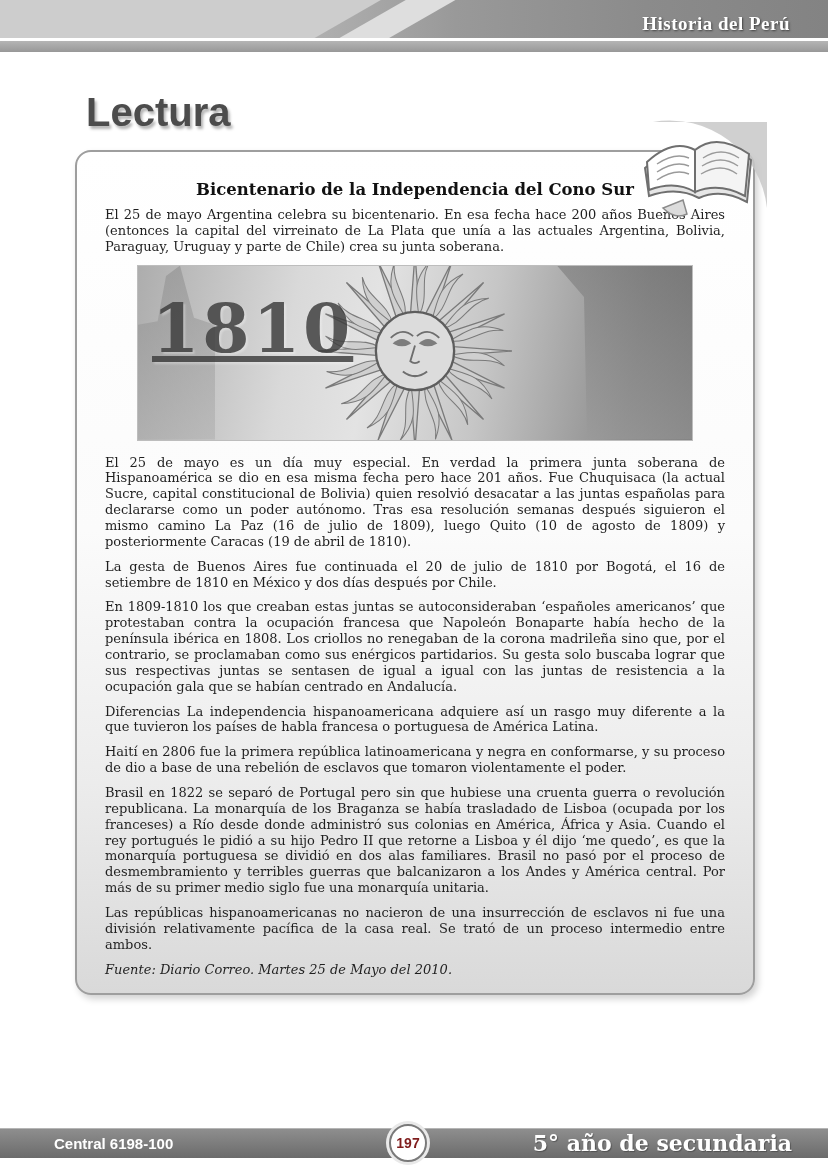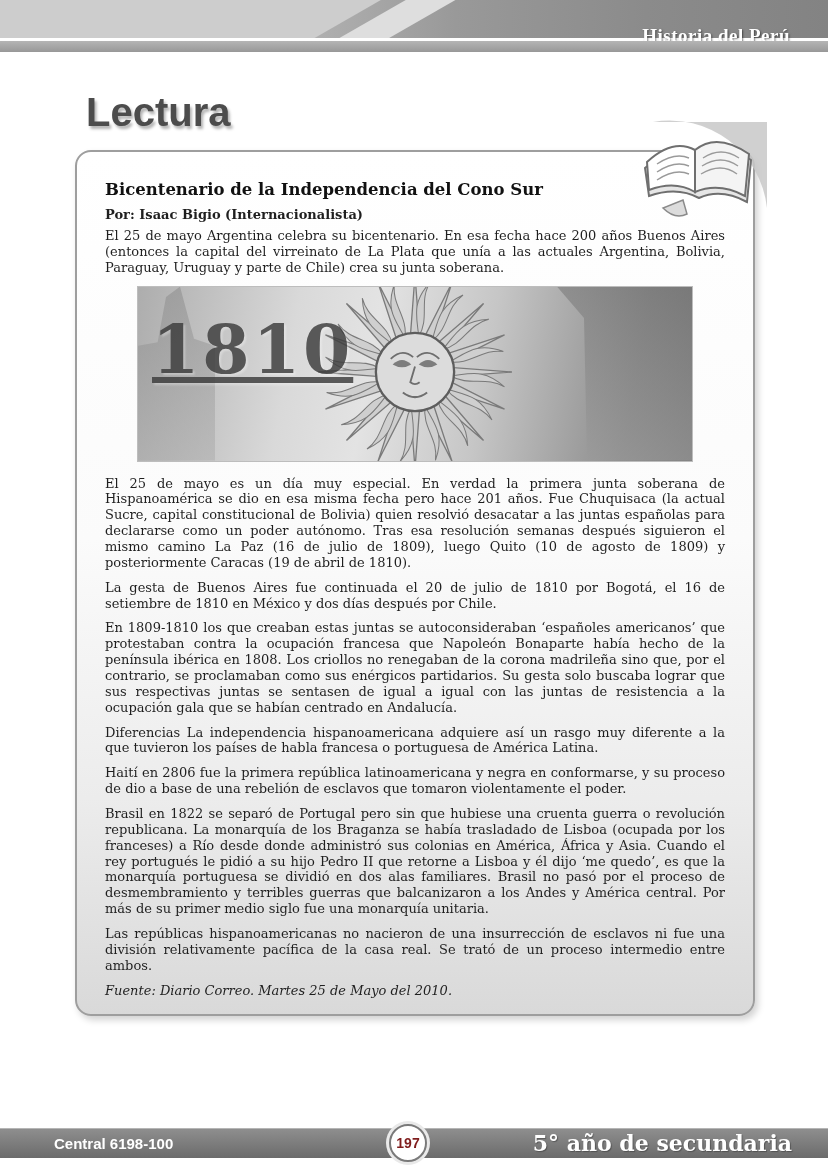--- a/index.html
+++ b/index.html
@@ -10,40 +10,40 @@
     font-family:"DejaVu Serif", serif; color:#1f1f1f;
   }
 
   
   .top-banner { position:absolute; top:0; left:0; width:828px; height:38px;
     background:linear-gradient(to right,#b7b7b7 0%,#b0b0b0 38%,#999999 55%,#8b8b8b 78%,#838383 100%); }
   .hdr-light { position:absolute; top:0; left:0; height:100%; width:100%;
     background:#cdcdcd; clip-path:polygon(0 0,46% 0,38% 100%,0 100%); }
   .hdr-streak { position:absolute; top:0; left:0; height:100%; width:100%;
     background:#dedede; clip-path:polygon(49% 0,55% 0,47% 100%,41% 100%); }
-  .header-title { position:absolute; top:25px; right:38px;
+  .header-title { position:absolute; top:13px; right:38px;
     font-family:"Liberation Serif", serif; font-weight:bold; font-size:19px;
     color:#ffffff; letter-spacing:.5px; text-shadow:1px 1px 2px rgba(0,0,0,.5); }
   .header-strip { position:absolute; top:41px; left:0; width:828px; height:11px;
     background:linear-gradient(#b5b5b5,#989898); }
 
   
   .lectura-title { position:absolute; top:90px; left:82px; z-index:4;
     font-family:"Liberation Sans", sans-serif; font-weight:800; font-size:40px;
     color:#4c4c4c; text-shadow:2px 3px 3px #b3b3b3;
     background:#ffffff; padding:0 20px 6px 4px;text-align:center; }
 
   
   .reading-box { position:absolute; top:150px; left:75px; width:680px; min-height:845px;
     border:2px solid #9e9e9e; border-radius:16px;
     background:linear-gradient(180deg,#ffffff 0%,#fbfbfb 45%,#ececec 75%,#d9d9d9 100%);
     box-shadow:3px 4px 7px rgba(0,0,0,.18);
     padding:26px 28px 16px 28px; z-index:2; }
   .reading-box h2 { font-size:16.5px; font-weight:bold; color:#111;
-    margin:2px 0 8px 0; font-family:"DejaVu Serif", serif; }
+    margin:2px 0 8px 0; font-family:"DejaVu Serif", serif;text-align:center; }
   .byline { font-size:13px; font-weight:bold; margin:0 0 6px 0; }
   .body-par { font-size:13px; line-height:1.22; text-align:justify; margin:0 0 9px 0; }
   .source-line { font-size:13px; font-style:italic; margin-top:2px; }
 
   
   .banner-image { position:relative; width:556px; height:176px; margin:10px auto 14px auto;
     background:linear-gradient(100deg,#adadad 0%,#d9d9d9 28%,#e3e3e3 42%,#c6c6c6 62%,#8d8d8d 88%,#7c7c7c 100%);
     overflow:hidden; border:1px solid #bdbdbd; }
   .banner-image::before { content:""; position:absolute; left:0; top:0; width:140px; height:100%;
     background:linear-gradient(#828282,#a8a8a8); opacity:.45;
@@ -97,21 +97,20 @@
         <path d="M34,92 q12,12 24,6 l-4,-14 Z" fill="#dcdcdc" stroke="#8a8a8a" stroke-width="1.5"></path>
         <path d="M16,52 Q44,28 66,40 L70,36 Q92,22 122,44 L118,86 Q92,72 70,82 Q48,70 20,80 Z" fill="#e6e6e6" stroke="#6f6f6f" stroke-width="2"></path>
         <path d="M18,46 Q44,22 66,34 L66,76 Q46,64 20,74 Z" fill="#ffffff" stroke="#6f6f6f" stroke-width="2"></path>
         <path d="M66,34 Q88,16 120,38 L116,80 Q90,66 66,76 Z" fill="#f4f4f4" stroke="#6f6f6f" stroke-width="2"></path>
         <path d="M28,48 Q46,36 60,42 M28,56 Q46,44 60,50 M28,64 Q46,52 60,58" stroke="#9a9a9a" fill="none" stroke-width="1.4"></path>
         <path d="M74,42 Q92,30 110,42 M73,50 Q92,38 109,50 M72,58 Q92,46 108,58" stroke="#9a9a9a" fill="none" stroke-width="1.4"></path>
       </svg>
     </div>
 
     <h2>Bicentenario de la Independencia del Cono Sur</h2>
-    <p class="byline">Por: Isaac Bigio (Internacionalista)</p>
     <p class="body-par">El 25 de mayo Argentina celebra su bicentenario. En esa fecha hace 200 años Buenos Aires (entonces la capital del virreinato de La Plata que unía a las actuales Argentina, Bolivia, Paraguay, Uruguay y parte de Chile) crea su junta soberana.</p>
 
     <figure class="banner-image">
       <div class="year year-left">1810</div>
       <div class="sun-wrap">
         <svg viewBox="0 0 220 220" width="205" height="205">
           <defs>
             <g id="raypair">
               <polygon points="110,6 105,72 115,72" fill="#cfcfcf" stroke="#7a7a7a" stroke-width="1.4"></polygon>
               <path d="M126,14 C114,34 126,52 114,72 C112,50 106,36 126,14 Z" fill="#cfcfcf" stroke="#7a7a7a" stroke-width="1.1"></path>

